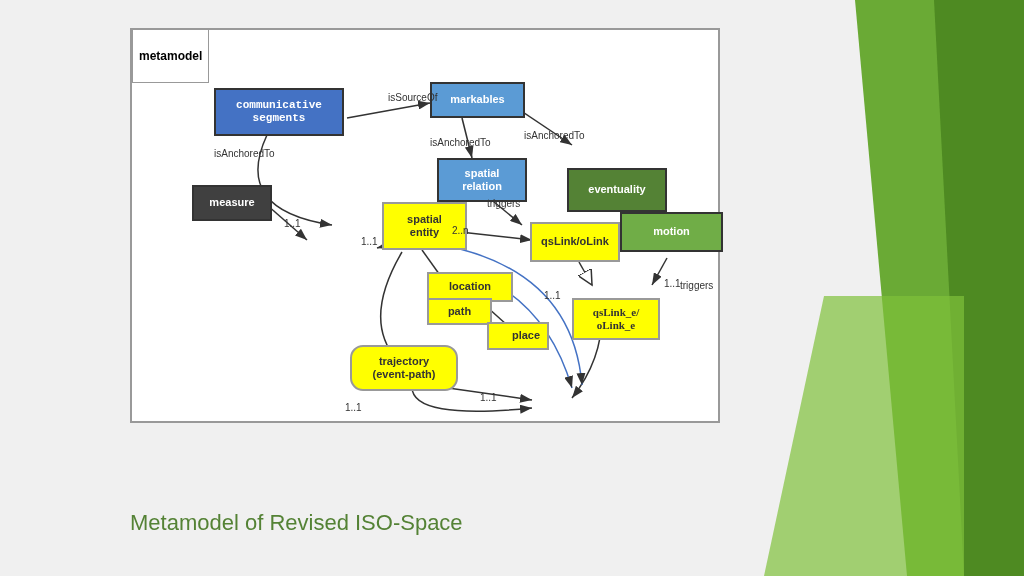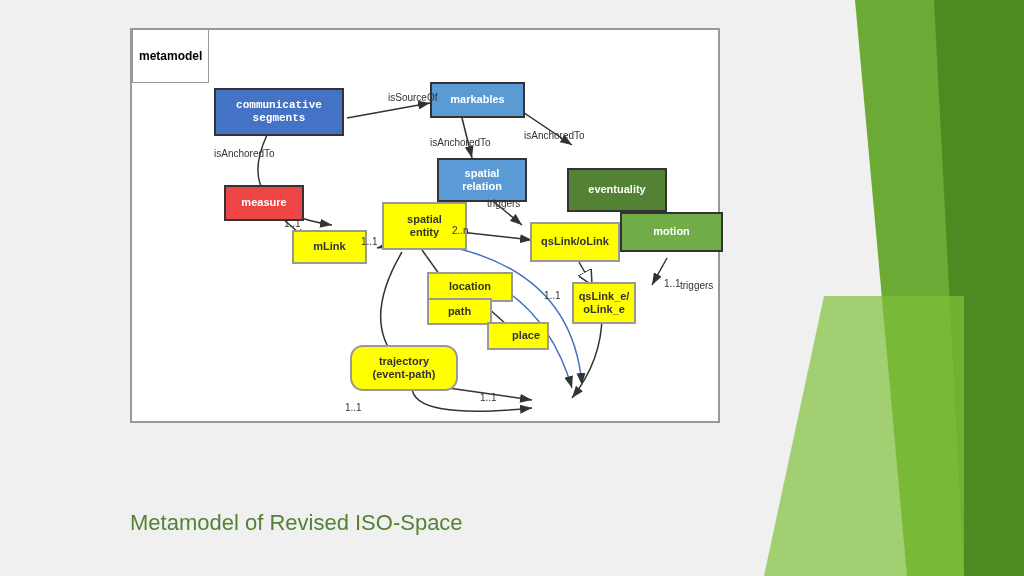--- a/index.html
+++ b/index.html
@@ -50,21 +50,21 @@
       align-items: center;
       justify-content: center;
       text-align: center;
       font-size: 11px;
       font-weight: bold;
       line-height: 1.2;
     }
 
     .node-blue { background: #4472c4; color: white; }
     .node-blue-light { background: #5b9bd5; color: white; }
-    .node-red { background: #ef4444; color: white; margin-left: 32px; }
+    .node-red { background: #404040; color: white; }
     .node-yellow { background: #ffff00; color: #333; border-color: #999; }
     .node-orange { background: #ffa500; color: white; }
     .node-green { background: #548235; color: white; }
     .node-green-light { background: #70ad47; color: white; }
 
     
     .arrow-label {
       position: absolute;
       font-size: 10px;
       color: #333;
@@ -188,23 +188,20 @@
 
     <div class="node node-red" style="left:60px;top:155px;width:80px;height:36px;">
       <span>measure</span>
     </div>
 
     <div class="node node-yellow" style="left:250px;top:172px;width:85px;height:48px;">
       <span style="white-space:pre-line;">spatial
 entity</span>
     </div>
 
-    <div class="node node-yellow" style="left:160px;top:200px;width:75px;height:34px;">
-      <span>mLink</span>
-    </div>
 
     <div class="node node-yellow" style="left:398px;top:192px;width:90px;height:40px;">
       <span>qsLink/oLink</span>
     </div>
 
     <div class="node node-yellow" style="left:295px;top:242px;width:86px;height:30px;">
       <span>location</span>
     </div>
 
     <div class="node node-yellow" style="left:295px;top:268px;width:65px;height:27px;">
@@ -213,21 +210,21 @@
 
     <div class="node node-yellow" style="left:355px;top:292px;width:62px;height:28px;padding-left:16px;">
       <span>place</span>
     </div>
 
     <div class="node node-yellow" style="left:218px;top:315px;width:108px;height:46px;border-radius:13px;">
       <span style="white-space:pre-line;">trajectory
 (event-path)</span>
     </div>
 
-    <div class="node node-yellow" style="left:440px;top:252px;width:64px;height:42px;">
+    <div class="node node-yellow" style="left:440px;top:268px;width:88px;height:42px;font-family:Liberation Serif, serif;">
       <span style="white-space:pre-line;">qsLink_e/
 oLink_e</span>
     </div>
 
 
     <span class="arrow-label" style="left:220px;top:62px;margin-left:36px;">isSourceOf</span>
     <span class="arrow-label" style="left:82px;top:118px;">isAnchoredTo</span>
     <span class="arrow-label" style="left:298px;top:107px;">isAnchoredTo</span>
     <span class="arrow-label" style="left:392px;top:100px;">isAnchoredTo</span>
     <span class="arrow-label" style="left:355px;top:168px;">triggers</span>

